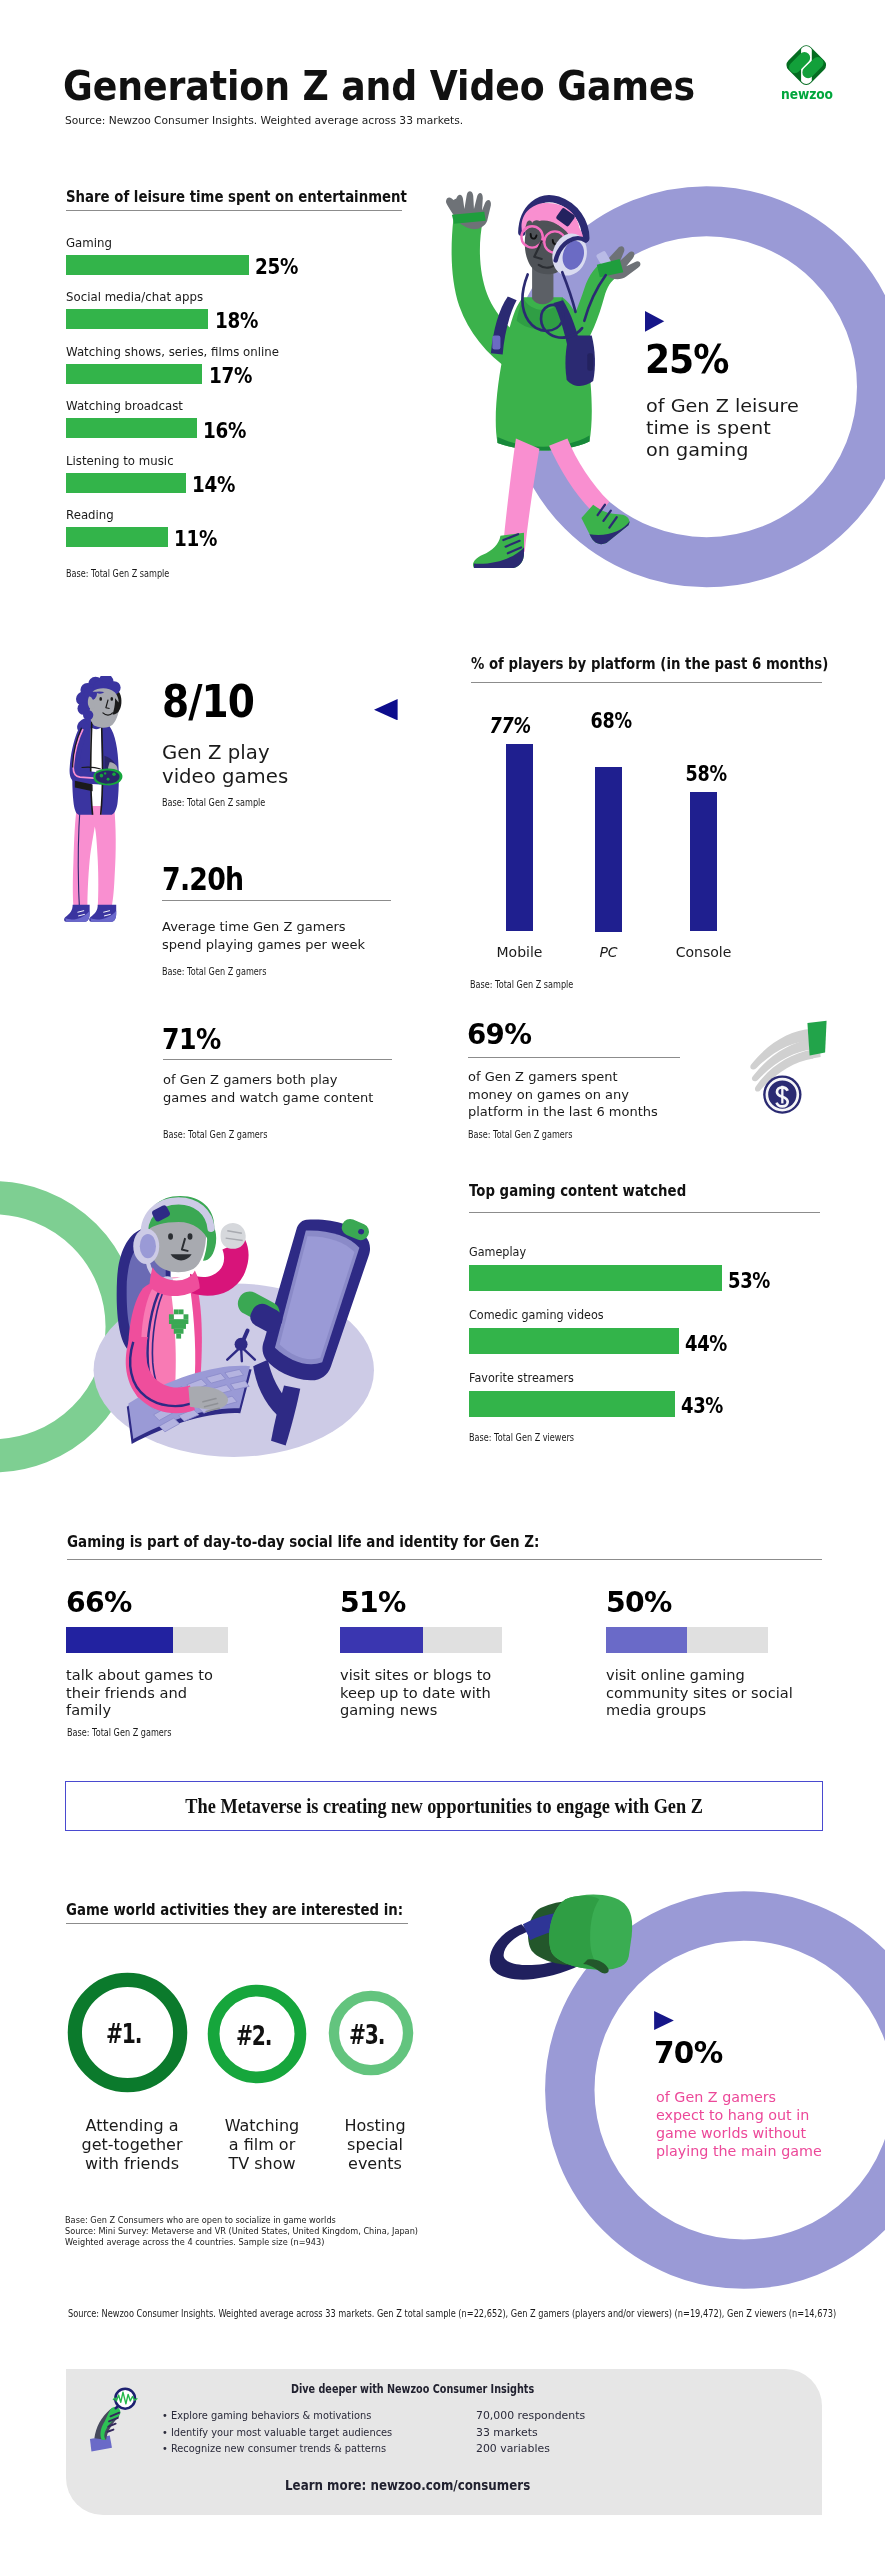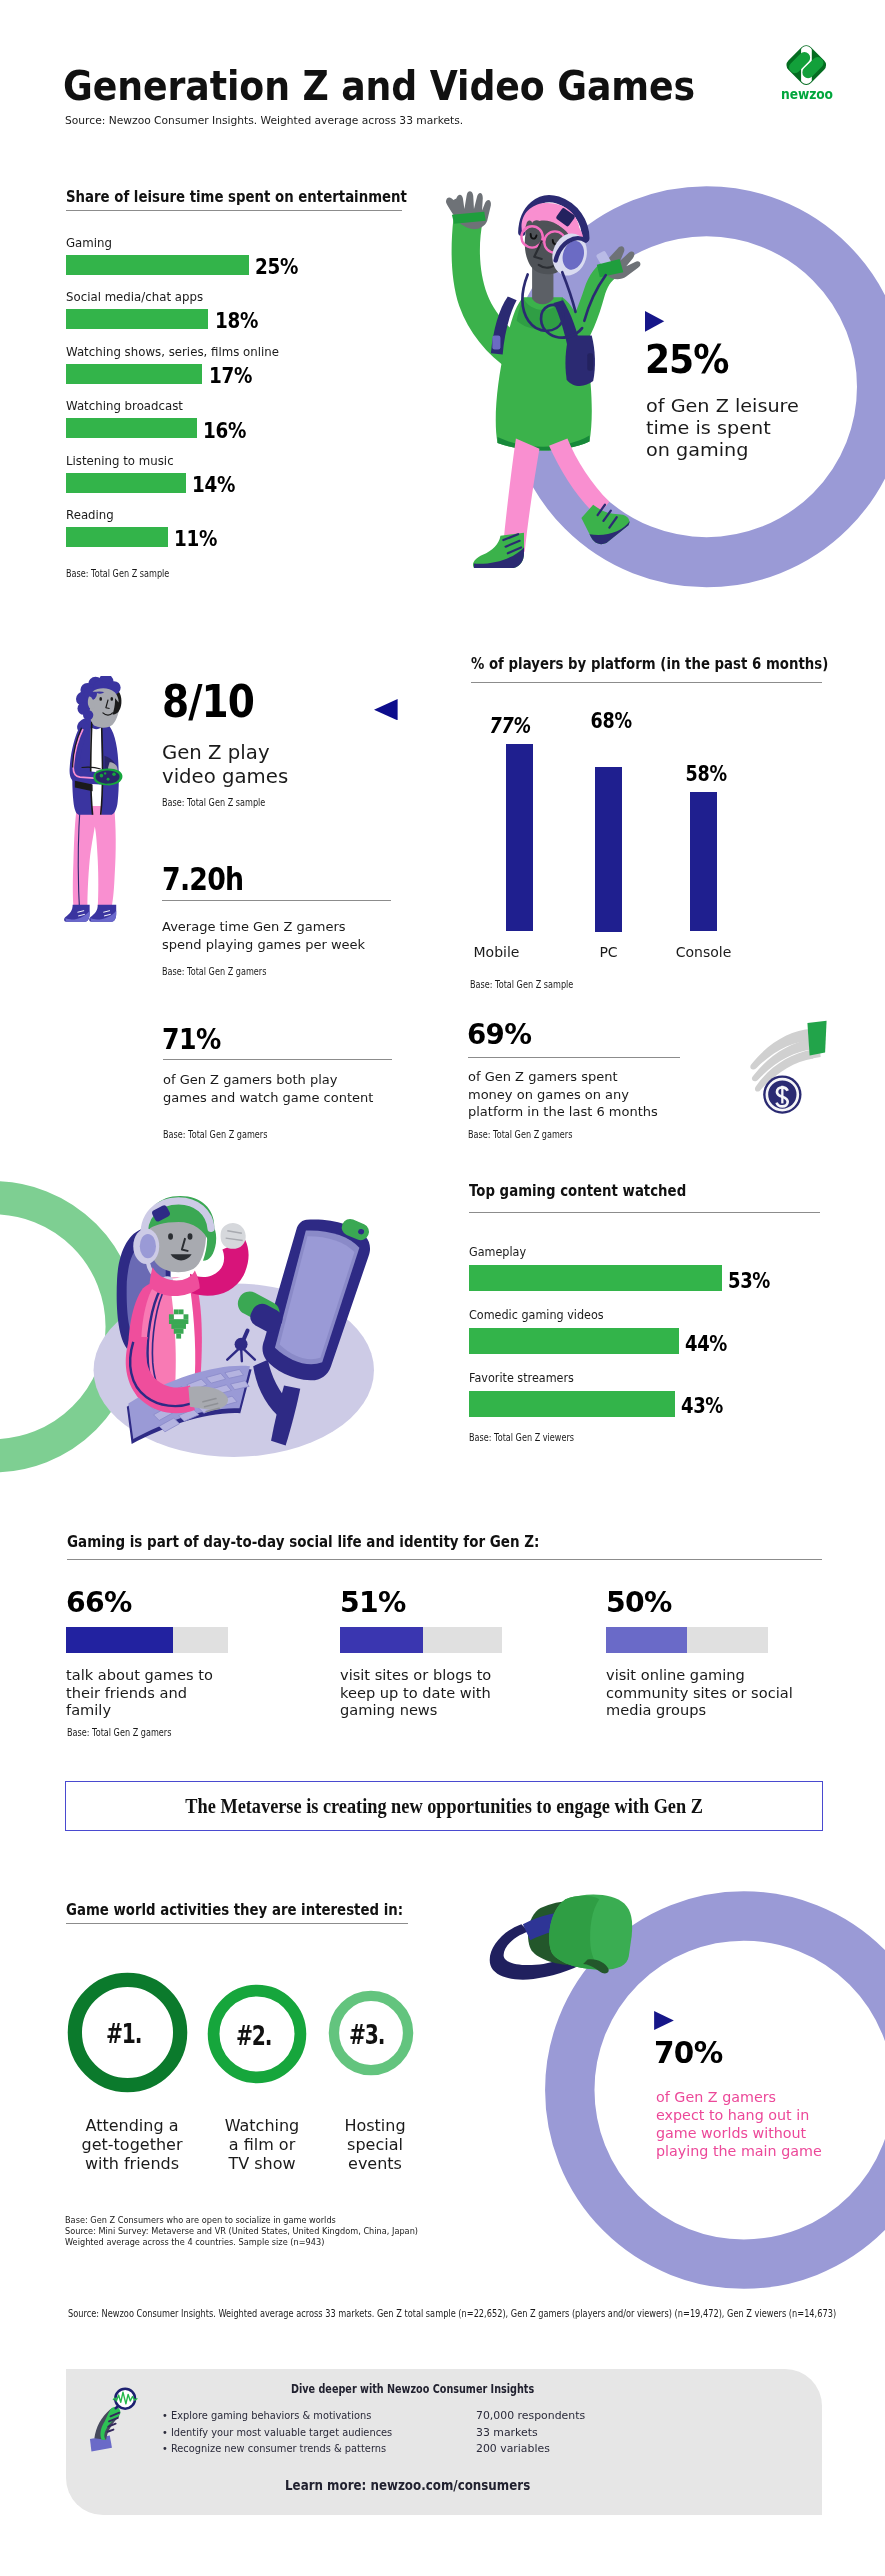--- a/index.html
+++ b/index.html
@@ -283,24 +283,24 @@
 <div class="abs" style="left:162px; top:918px;">
   <div class="cap3">Average time Gen Z gamers</div>
   <div class="cap3">spend playing games per week</div>
 </div>
 <div class="abs base" style="left:162px; top:966px;">Base: Total Gen Z gamers</div>
 
 <div class="abs sect-title" style="left:471px; top:654px;">% of players by platform (in the past 6 months)</div>
 <div class="abs rule" style="left:471px; top:682px; width:351px;"></div>
 <div class="abs vbar" style="left:506px; top:744px; width:27px; height:187px;"></div>
 <div class="abs vbar-val" style="left:486px; top:714px; width:72px; text-align:left;font-style:italic;"><span>77%</span></div>
-<div class="abs vbar-cat" style="left:446px; top:944px; width:101px; text-align:center;">Mobile</div>
+<div class="abs vbar-cat" style="left:469px; top:944px; width:101px; text-align:center;">Mobile</div>
 <div class="abs vbar" style="left:595px; top:767px; width:27px; height:165px;"></div>
 <div class="abs vbar-val" style="left:575px; top:709px; width:72px; text-align:center;"><span>68%</span></div>
-<div class="abs vbar-cat" style="left:558px; top:944px; width:101px; text-align:center;">PC</div>
+<div class="abs vbar-cat" style="left:558px; top:944px; width:101px; text-align:center;font-style:italic;">PC</div>
 <div class="abs vbar" style="left:690px; top:792px; width:27px; height:139px;"></div>
 <div class="abs vbar-val" style="left:670px; top:762px; width:72px; text-align:center;"><span>58%</span></div>
 <div class="abs vbar-cat" style="left:653px; top:944px; width:101px; text-align:center;">Console</div>
 <div class="abs base" style="left:470px; top:979px;">Base: Total Gen Z sample</div>
 
 <div class="abs statnum3" style="left:162px; top:1025px;">71%</div>
 <div class="abs rule" style="left:163px; top:1059px; width:229px;"></div>
 <div class="abs" style="left:163px; top:1071px;">
   <div class="cap3">of Gen Z gamers both play</div>
   <div class="cap3">games and watch game content</div>

